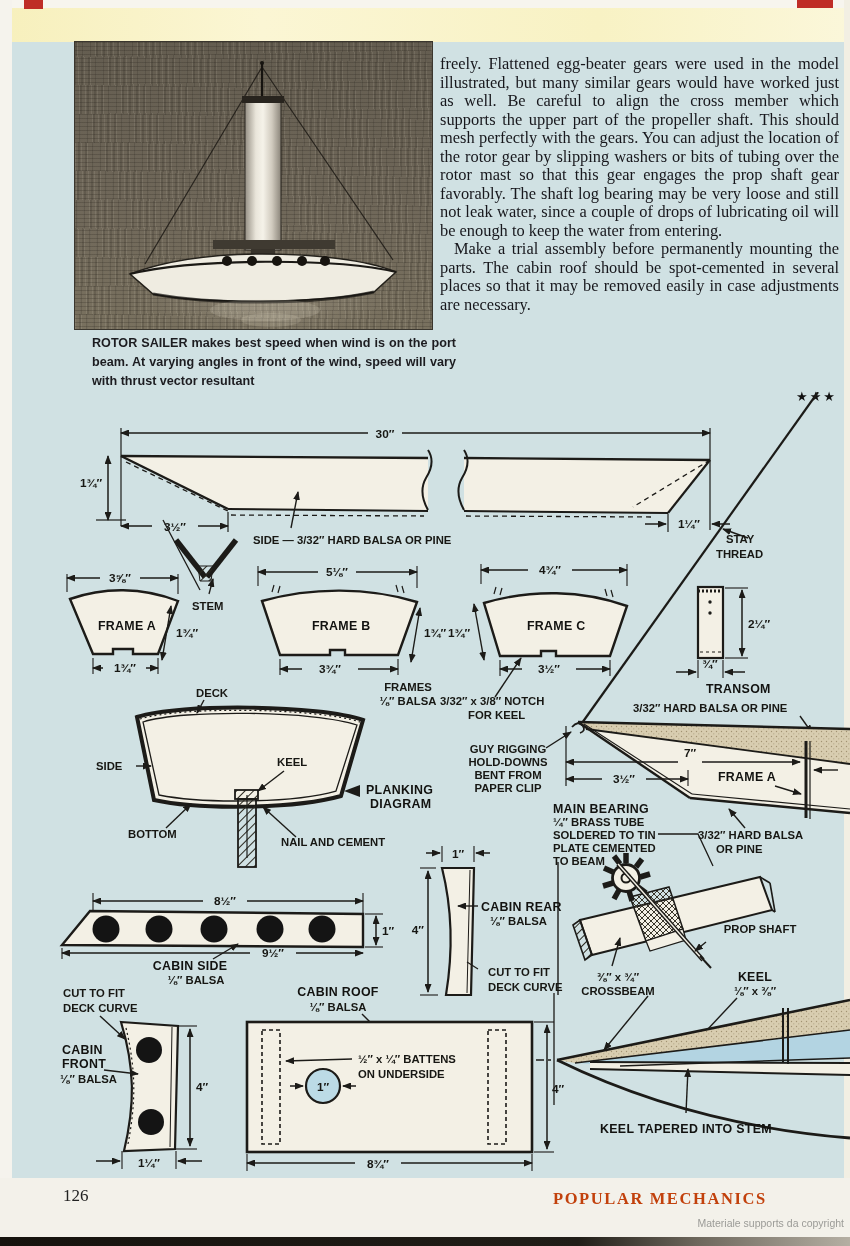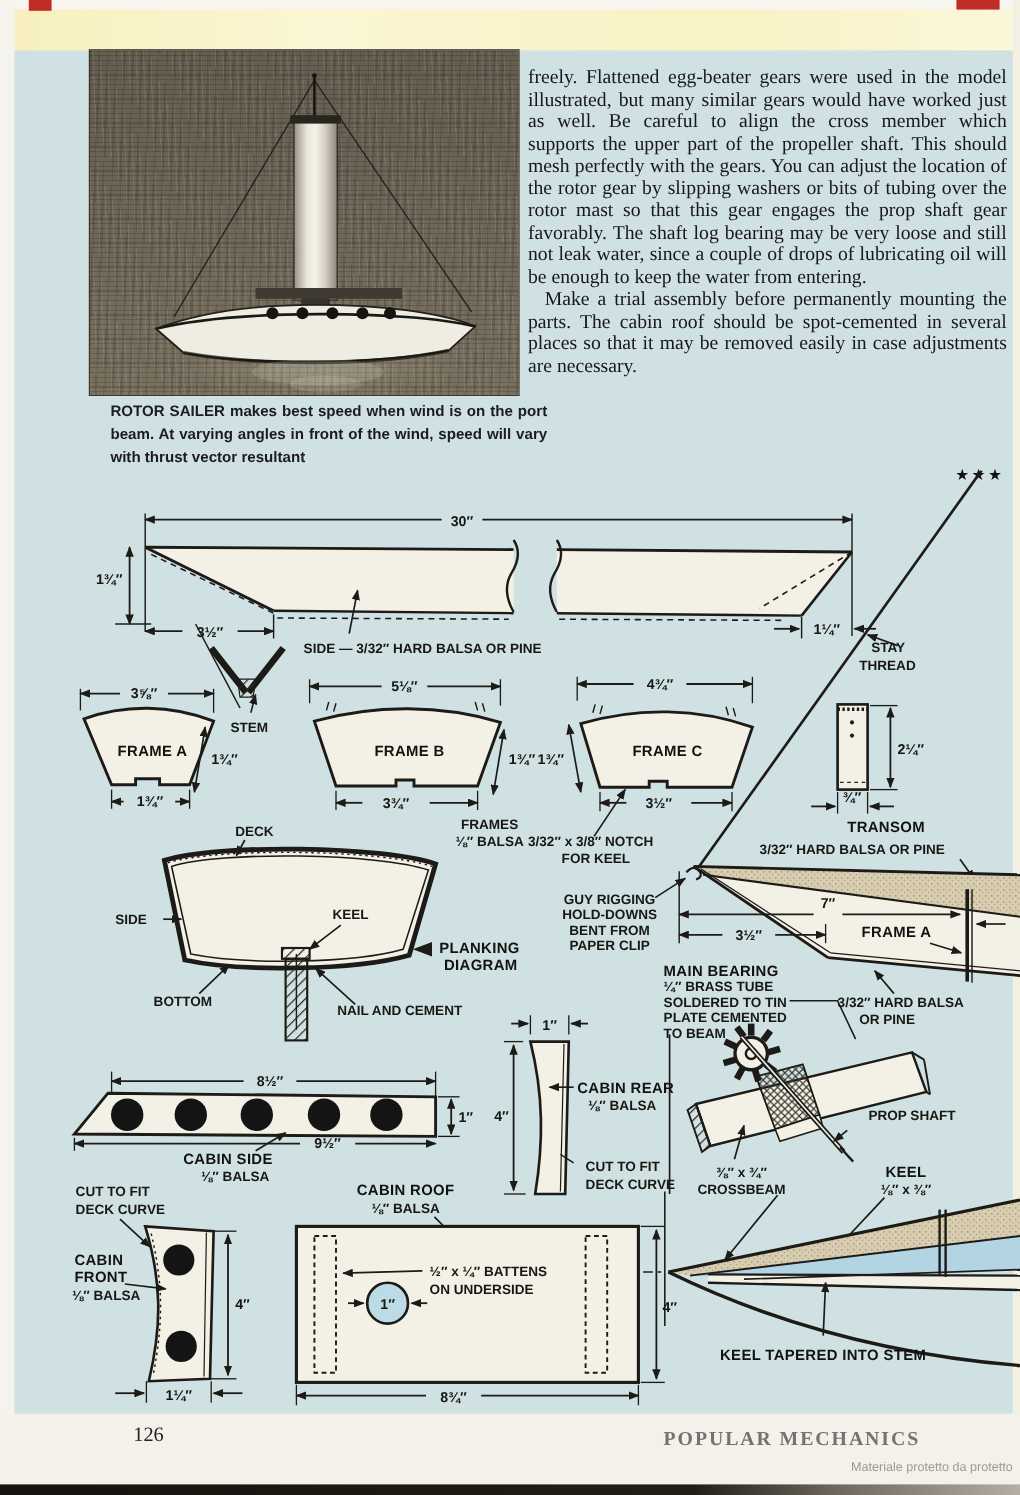--- a/index.html
+++ b/index.html
@@ -40,23 +40,23 @@
   .stars{position:absolute;right:2px;bottom:1px;font-family:"DejaVu Sans",sans-serif;
      font-size:13px;letter-spacing:2px;color:#111;}
 
   
   .tl{font:700 11.3px "Liberation Sans",sans-serif;fill:#171713;}
   .tb{font:700 12.4px "Liberation Sans",sans-serif;fill:#121210;letter-spacing:.3px;}
   .td{font:700 11.8px "Liberation Sans",sans-serif;fill:#171713;}
   .diagram line,.diagram path,.diagram rect,.diagram polygon,.diagram polyline,.diagram circle{stroke-linecap:butt;}
 
   
-  .folio{position:absolute;left:63px;top:1186px;font:400 17px "Liberation Serif",serif;color:#222;margin-left:48px;}
+  .folio{position:absolute;left:63px;top:1186px;font:400 17px "Liberation Serif",serif;color:#222;}
   .mag{position:absolute;left:553px;top:1189px;font:700 16.5px "Liberation Serif",serif;
-       letter-spacing:1.6px;color:#737373;}
+       letter-spacing:1.6px;color:#c2410c;}
   .copyright{position:absolute;right:6px;top:1217px;font:400 10.5px "Liberation Sans",sans-serif;color:#9b9b97;}
 </style>
 </head>
 <body>
 
 <div class="page">
   <div class="band-yellow"></div>
   <div class="edge-top"></div>
   <div class="edge-left"></div>
   <div class="edge-right"></div>
@@ -468,15 +468,15 @@
       <line x1="783" y1="1008" x2="783" y2="1063" stroke-width="2"></line>
       <line x1="788" y1="1008" x2="788" y2="1064" stroke-width="2"></line>
       <line x1="686" y1="1113" x2="688" y2="1069" stroke-width="1.4" marker-end="url(#a)"></line>
     </g>
     <text class="tb" x="600" y="1133">KEEL TAPERED INTO STEM</text>
   </svg>
 
   <div class="band-bottom"></div>
   <div class="folio">126</div>
   <div class="mag">POPULAR MECHANICS</div>
-  <div class="copyright">Materiale protetto da protetto</div>
+  <div class="copyright">Materiale supports da copyright</div>
   <div class="bar-bottom"></div>
 </div>
 
 </body></html>

